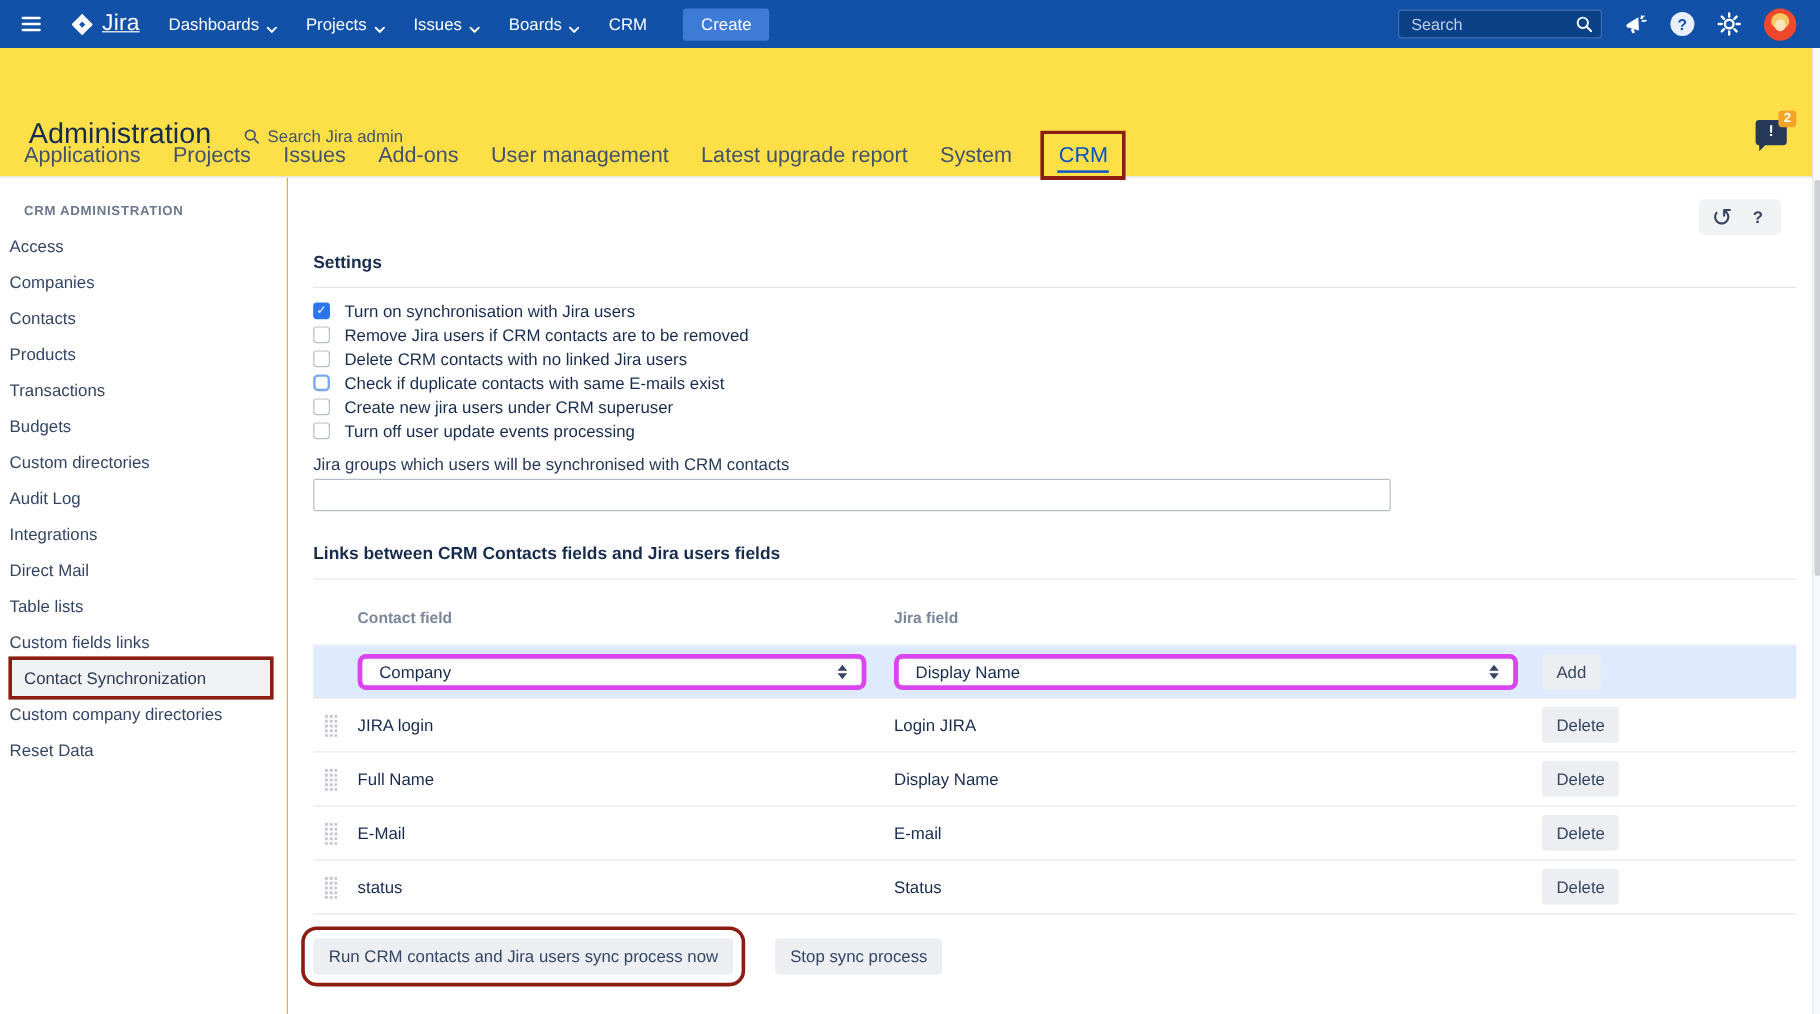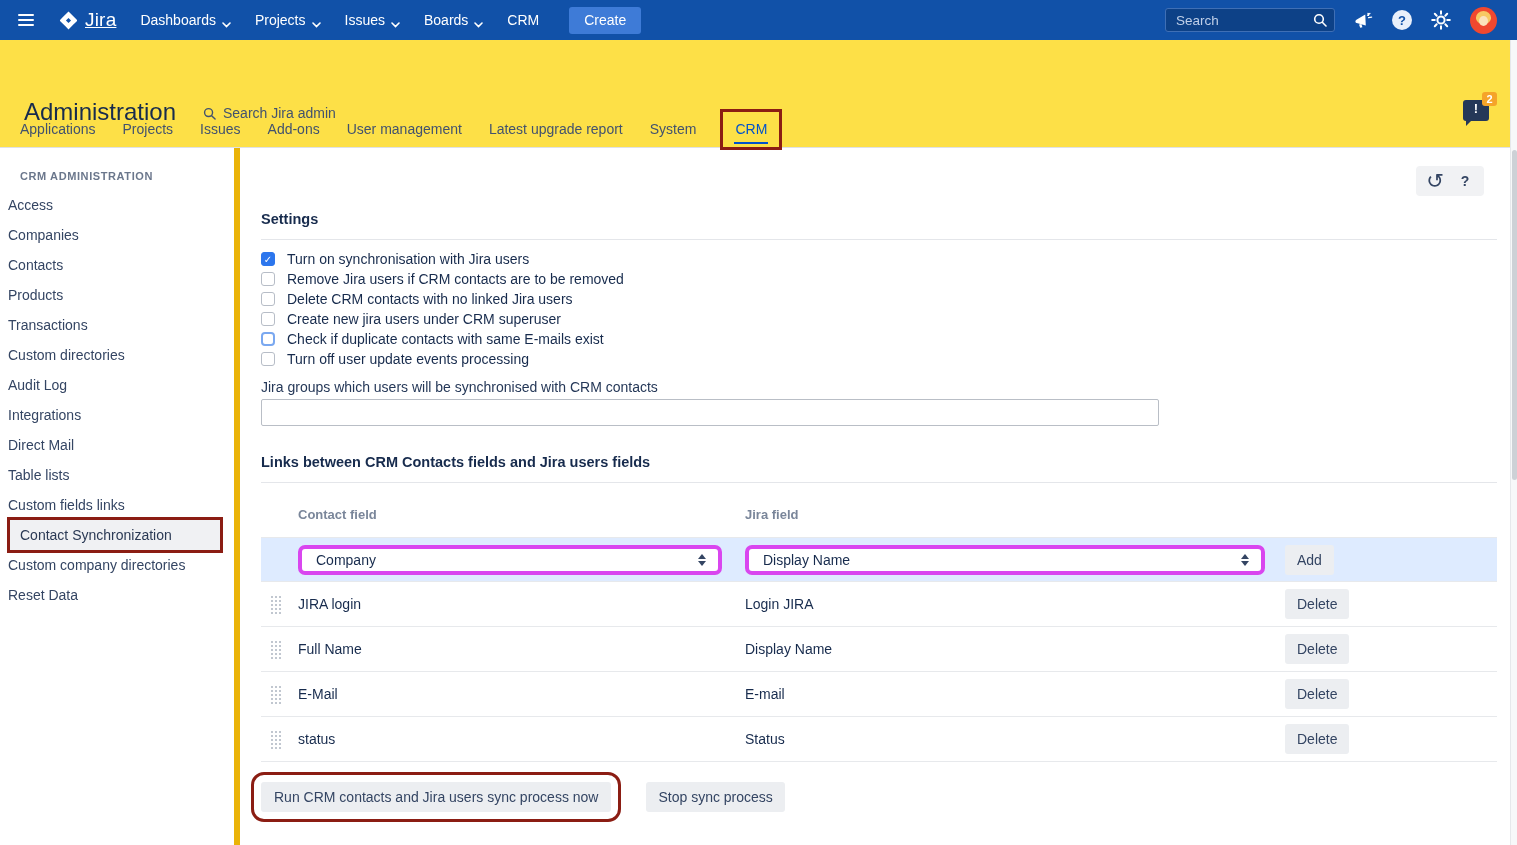--- a/index.html
+++ b/index.html
@@ -38,26 +38,26 @@
     border-radius:3px; cursor:pointer; }
   .notif .excl { position:absolute; width:100%; text-align:center; color:#fff; font-weight:700; font-size:13px; top:1px; }
   .notif .tail { position:absolute; left:3px; bottom:-5px; width:0; height:0;
     border-left:6px solid #253858; border-bottom:6px solid transparent; }
   .notif .badge { position:absolute; right:-8px; top:-8px; min-width:15px; height:14px; background:#F5A429;
     border-radius:3px; color:#fff; font-size:11px; font-weight:700; text-align:center; line-height:14px; padding:0 2px; }
 
   
   .tabs { position:absolute; top:112px; left:0; width:1517px; height:36px;
     border-bottom:1px solid #DFE1E6; display:flex; align-items:center; gap:27px; padding-left:20px; }
-  .tab { font-size:14px; color:#42526E; height:35px; line-height:35px; cursor:pointer; position:relative; }
+  .tab { font-size:18px; color:#42526E; height:35px; line-height:35px; cursor:pointer; position:relative; }
   .tab.active { color:#0052CC; padding:0 12px; box-shadow:0 0 0 3px #8B1D13; }
   .tab.active::after { content:""; position:absolute; left:11px; right:11px; bottom:3px; height:2px; background:#0052CC; }
 
   
-  .sidebar { position:absolute; top:148px; left:0; width:240px; height:697px; border-right:6px solid #eab308; }
+  .sidebar { position:absolute; top:148px; left:0; width:240px; height:697px; border-right:1px solid #eab308; }
   .side-section { padding:22px 0 8px 20px; font-size:11px; font-weight:700; letter-spacing:.6px;
     color:#6B778C; text-transform:uppercase; }
   .side-item { height:30px; line-height:30px; padding-left:8px; font-size:14px; color:#344563; cursor:pointer; }
   .side-item.active { margin:0 14px 0 10px; padding-left:10px; background:#F0F1F3;
     box-shadow:0 0 0 3px #8B1D13; color:#2B3A55; }
 
   
   .content { position:absolute; top:148px; left:241px; width:1276px; height:697px; }
   .tool-group { position:absolute; top:18px; right:33px; height:30px; background:#F1F2F4;
     border-radius:4px; display:flex; align-items:center; padding:0 4px; }
@@ -215,20 +215,21 @@
   <span class="tab active">CRM</span>
 </div>
 
 <div class="sidebar">
   <div class="side-section">CRM ADMINISTRATION</div>
   <div class="side-item">Access</div>
   <div class="side-item">Companies</div>
   <div class="side-item">Contacts</div>
   <div class="side-item">Products</div>
   <div class="side-item">Transactions</div>
+  <div class="side-item">Budgets</div>
   <div class="side-item">Custom directories</div>
   <div class="side-item">Audit Log</div>
   <div class="side-item">Integrations</div>
   <div class="side-item">Direct Mail</div>
   <div class="side-item">Table lists</div>
   <div class="side-item">Custom fields links</div>
   <div class="side-item active">Contact Synchronization</div>
   <div class="side-item">Custom company directories</div>
   <div class="side-item">Reset Data</div>
 </div>
@@ -252,26 +253,26 @@
     </div>
     <div class="check-row">
       <span class="cbox"></span>
       <span class="check-label">Remove Jira users if CRM contacts are to be removed</span>
     </div>
     <div class="check-row">
       <span class="cbox"></span>
       <span class="check-label">Delete CRM contacts with no linked Jira users</span>
     </div>
     <div class="check-row">
+      <span class="cbox focused"></span>
+      <span class="check-label">Check if duplicate contacts with same E-mails exist</span>
+    </div>
+    <div class="check-row">
       <span class="cbox"></span>
       <span class="check-label">Create new jira users under CRM superuser</span>
-    </div>
-    <div class="check-row">
-      <span class="cbox focused"></span>
-      <span class="check-label">Check if duplicate contacts with same E-mails exist</span>
     </div>
     <div class="check-row">
       <span class="cbox"></span>
       <span class="check-label">Turn off user update events processing</span>
     </div>
   </div>
 
   <div class="groups-label">Jira groups which users will be synchronised with CRM contacts</div>
   <input class="groups-input" value="" style="">
 

